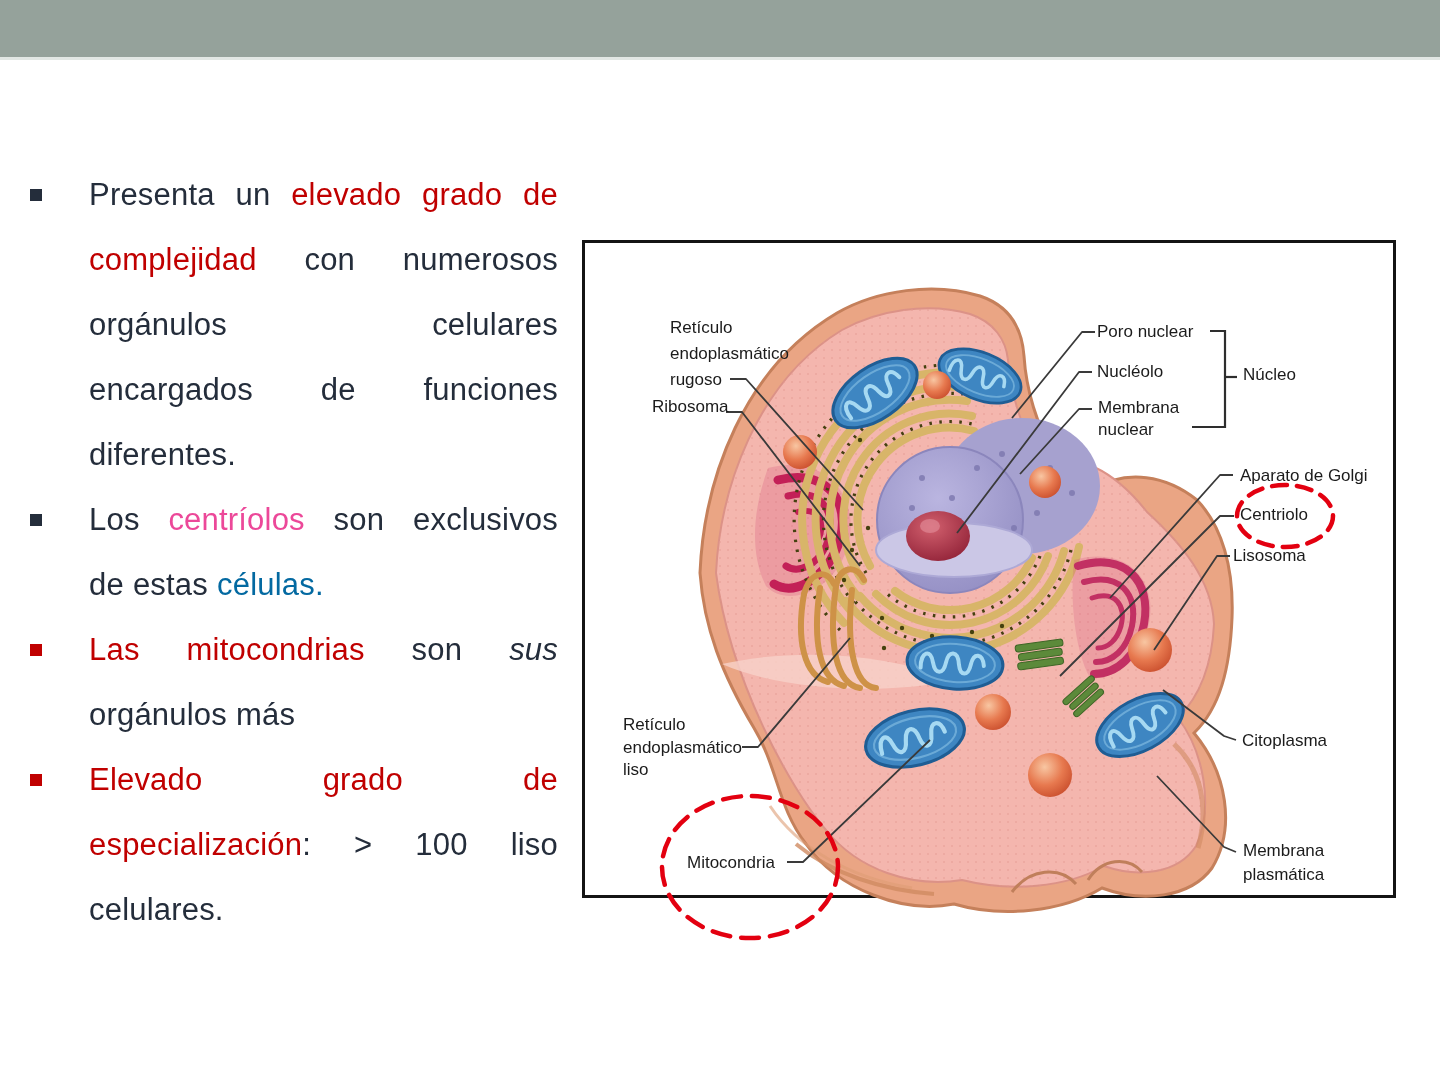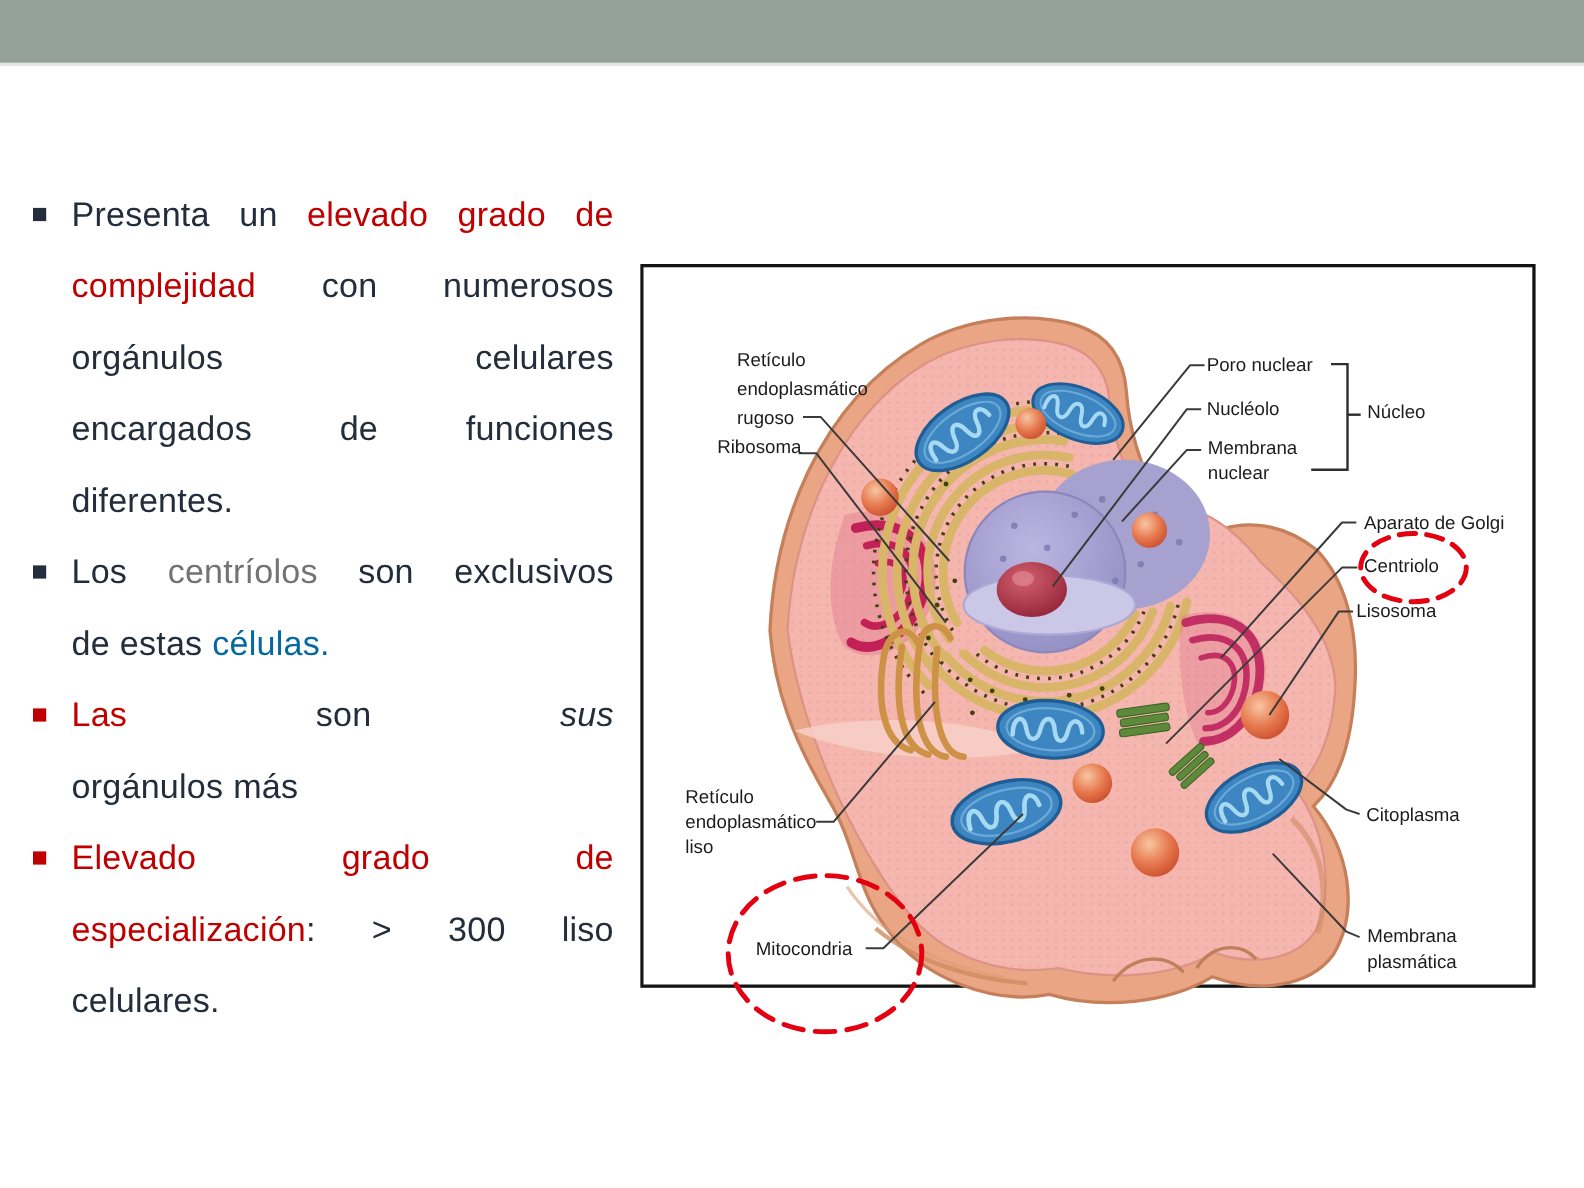--- a/index.html
+++ b/index.html
@@ -3,21 +3,21 @@
 <meta charset="utf-8">
 <style>
   html,body{margin:0;padding:0;background:#ffffff;}
   .slide{position:relative;width:1440px;height:1080px;background:#ffffff;overflow:hidden;
          font-family:"Liberation Sans",sans-serif;}
   .topbar{position:absolute;left:0;top:0;width:1440px;height:57px;border-bottom:3px solid #e2e7e4;}
   
   .bullets{position:absolute;left:28px;top:162px;width:530px;}
   .bullet{position:relative;padding-left:37px;}
   .marker{position:absolute;left:2px;top:27px;width:12px;height:12px;display:block;}
-  .line{height:65px;display:flex;align-items:center;font-size:31px;letter-spacing:0.2px;}
+  .line{height:65px;display:flex;align-items:center;font-size:31px;letter-spacing:0.2px;margin-left:24px;}
   .line.just{justify-content:space-between;}
   .line.last{justify-content:flex-start;column-gap:9px;}
   .word{white-space:nowrap;}
   
   .diagram{position:absolute;left:582px;top:228px;}
   .lbl{font-family:"Liberation Sans",sans-serif;font-size:17px;fill:#1b1b1b;}
   .leader{fill:none;stroke:#3a3a3a;stroke-width:1.8;stroke-linejoin:round;}
   .bracket{fill:none;stroke:#2e2e2e;stroke-width:2.2;}
   .dashred{fill:none;stroke:#e30010;stroke-width:4.5;stroke-linecap:round;}
 </style>
@@ -52,53 +52,54 @@
           <span class="word"><span style="color: rgb(36, 45, 59);">funciones</span></span>
         </div>
         <div class="line last">
           <span class="word"><span style="color: rgb(36, 45, 59);">diferentes.</span></span>
         </div>
       </div>
       <div class="bullet">
         <span class="marker" style="background: rgb(36, 45, 59);"></span>
         <div class="line just">
           <span class="word"><span style="color: rgb(36, 45, 59);">Los</span></span>
-          <span class="word"><span style="color: #737373;">centríolos</span></span>
+          <span class="word"><span style="color: #ec4899;">centríolos</span></span>
           <span class="word"><span style="color: rgb(36, 45, 59);">son</span></span>
           <span class="word"><span style="color: rgb(36, 45, 59);">exclusivos</span></span>
         </div>
         <div class="line last">
           <span class="word"><span style="color: rgb(36, 45, 59);">de</span></span>
           <span class="word"><span style="color: rgb(36, 45, 59);">estas</span></span>
           <span class="word"><span style="color: #0369a1;">células.</span></span>
         </div>
       </div>
       <div class="bullet">
         <span class="marker" style="background: rgb(192, 0, 0);"></span>
         <div class="line just">
           <span class="word"><span style="color: rgb(192, 0, 0);">Las</span></span>
+          <span class="word"><span style="color: rgb(192, 0, 0);">mitocondrias</span></span>
           <span class="word"><span style="color: rgb(36, 45, 59);">son</span></span>
           <span class="word"><span style="color: rgb(36, 45, 59); font-style: italic;">sus</span></span>
         </div>
         <div class="line last">
           <span class="word"><span style="color: rgb(36, 45, 59);">orgánulos</span></span>
           <span class="word"><span style="color: rgb(36, 45, 59);">más</span></span>
         </div>
       </div>
       <div class="bullet">
         <span class="marker" style="background: rgb(192, 0, 0);"></span>
         <div class="line just">
           <span class="word"><span style="color: rgb(192, 0, 0);">Elevado</span></span>
           <span class="word"><span style="color: rgb(192, 0, 0);">grado</span></span>
           <span class="word"><span style="color: rgb(192, 0, 0);">de</span></span>
         </div>
         <div class="line just">
           <span class="word"><span style="color: rgb(192, 0, 0);">especialización</span><span style="color: rgb(36, 45, 59);">:</span></span>
           <span class="word"><span style="color: rgb(36, 45, 59);">&gt;</span></span>
-          <span class="word"><span style="color: rgb(36, 45, 59);">300</span></span>
+          <span class="word"><span style="color: rgb(36, 45, 59);">100</span></span>
           <span class="word"><span style="color: rgb(36, 45, 59);">liso</span></span>
         </div>
         <div class="line last">
           <span class="word"><span style="color: rgb(36, 45, 59);">celulares.</span></span>
         </div>
       </div>
     </div>
 
   <svg class="diagram" width="820" height="730" viewBox="0 0 820 730" xmlns="http://www.w3.org/2000/svg">
     <defs>

